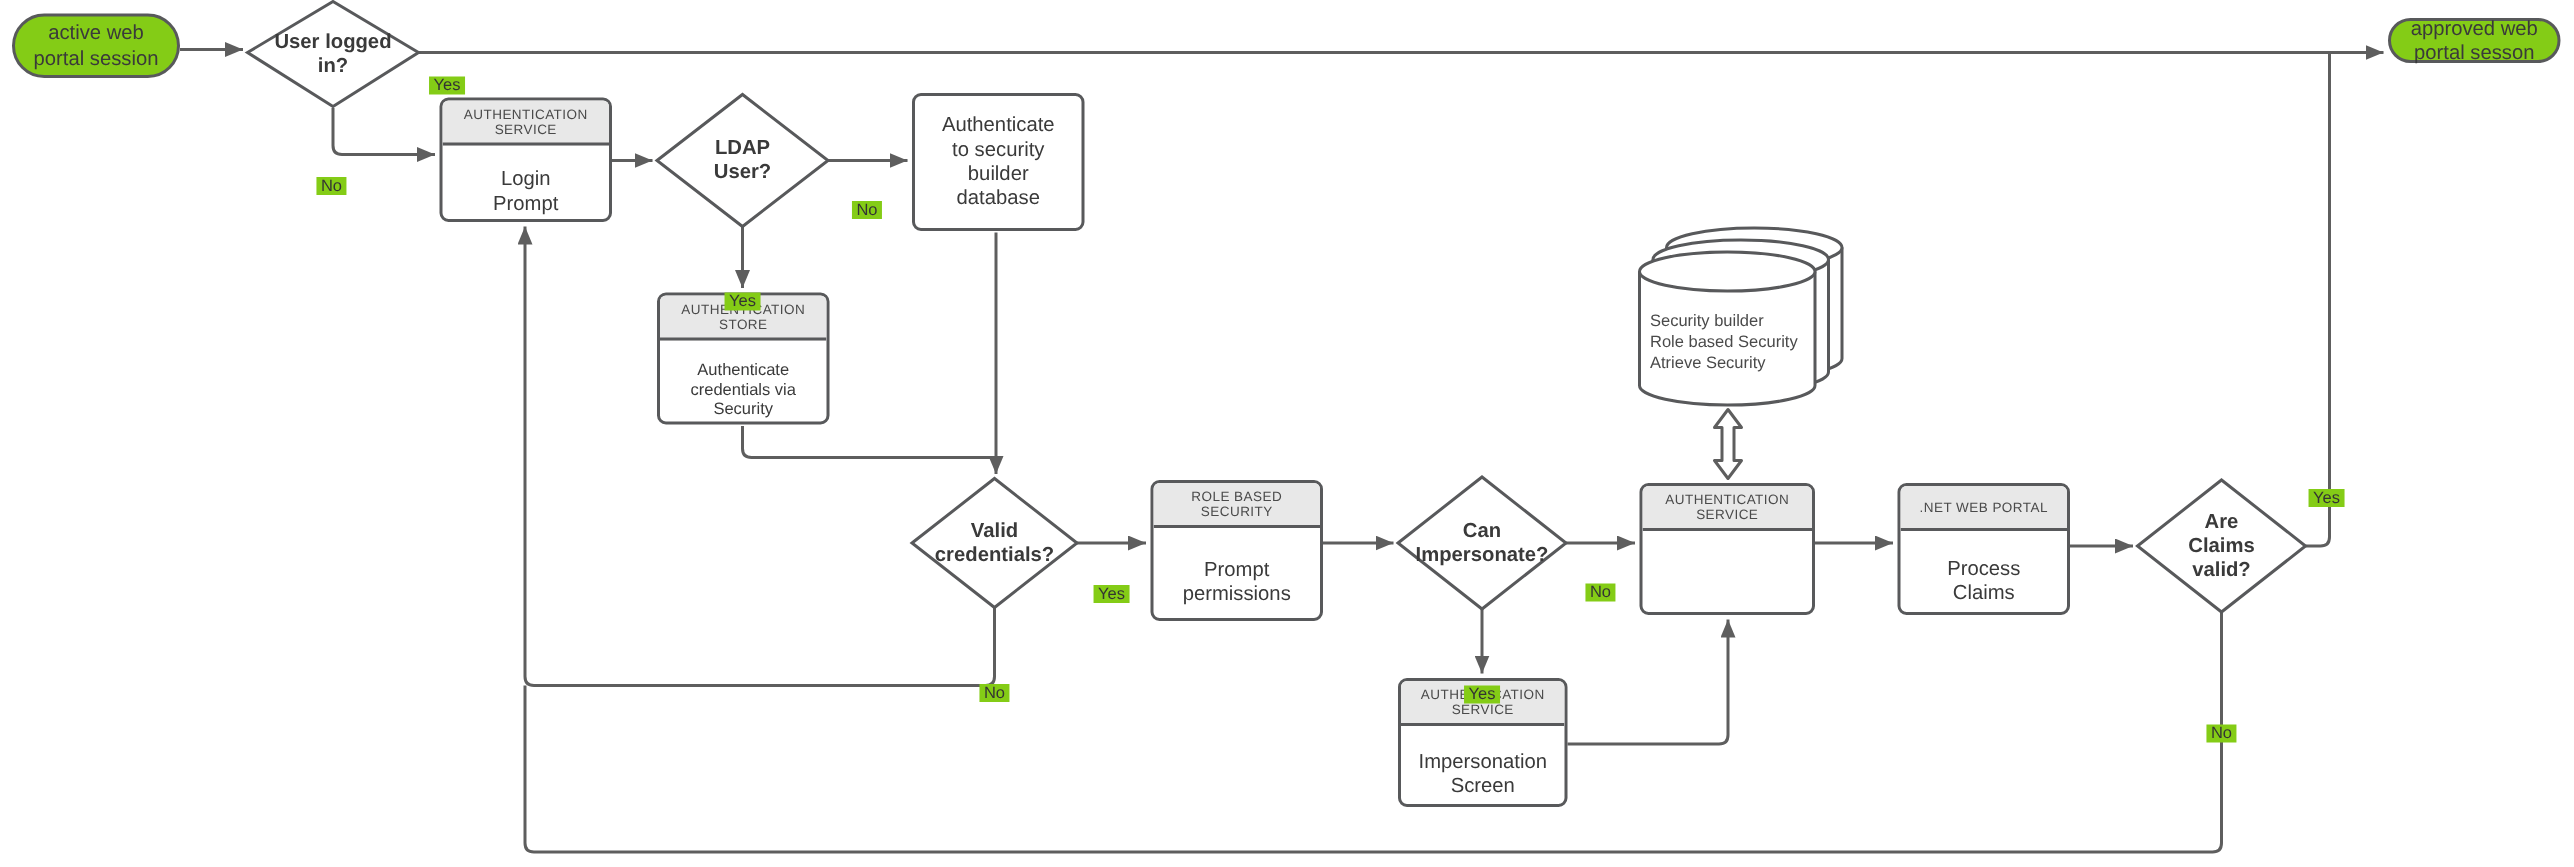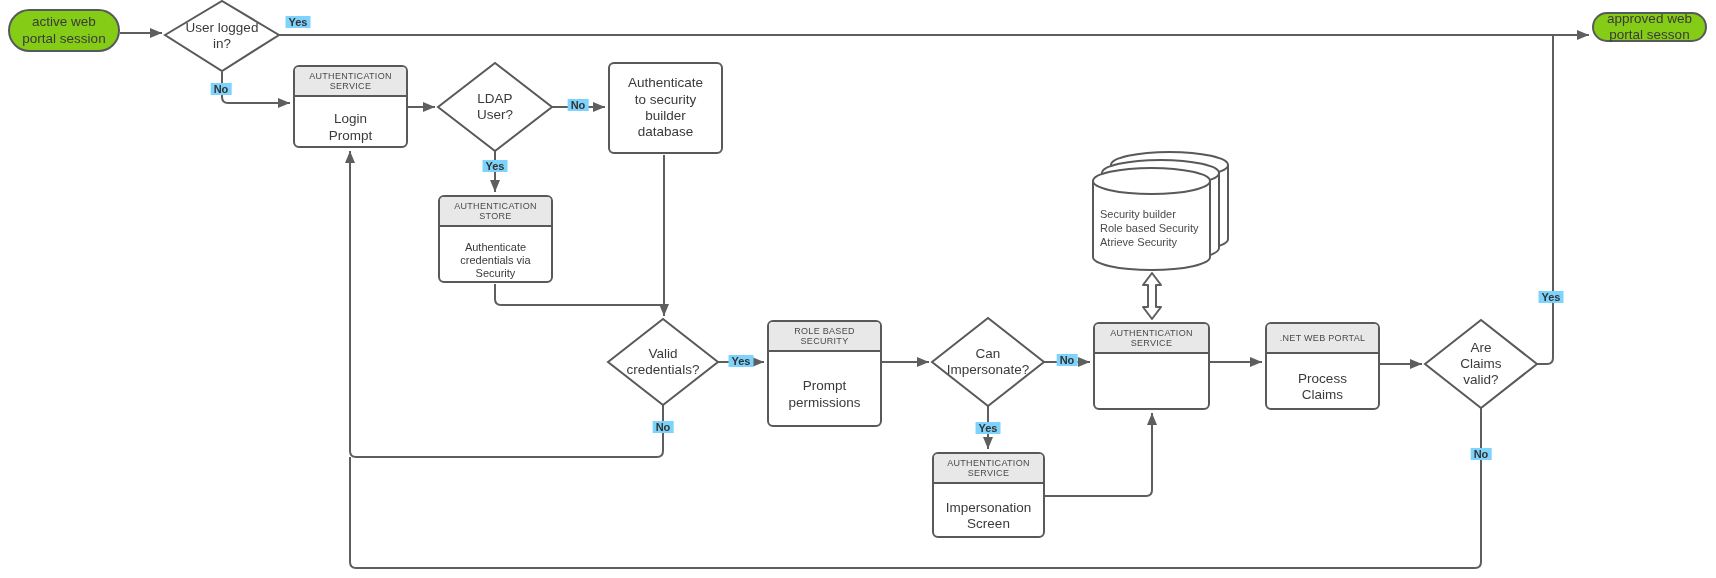--- a/index.html
+++ b/index.html
@@ -15,24 +15,24 @@
         font-size:9px;letter-spacing:.3px;color:#4a4a4a;padding:2px 4px;box-sizing:border-box;}
   .node .bdy{flex:1 1 auto;display:flex;align-items:center;justify-content:center;
         text-align:center;font-size:13.5px;line-height:1.22;padding:2px 20px;box-sizing:border-box;}
   .node .bdy.small{font-size:11px;line-height:1.18;}
 
   .terminal{position:absolute;box-sizing:border-box;border:2px solid #58595b;border-radius:22px;
         background:#84cc16;display:flex;align-items:center;justify-content:center;
         text-align:center;font-size:13.5px;line-height:1.2;}
 
   .diamond-label{position:absolute;transform:translate(-50%,-50%);width:112px;
-        text-align:center;font-size:13.5px;line-height:1.2;}
+        text-align:center;font-size:13.5px;line-height:1.2;font-weight:bold;}
 
-  .edge-label{position:absolute;transform:translate(-50%,-50%);background:#7dd3fc;
-        padding:0 3px;font-size:11px;font-weight:bold;color:#333;}
+  .edge-label{position:absolute;transform:translate(-50%,-50%);background:#84cc16;
+        padding:0 3px;font-size:11px;font-weight:normal;color:#333;margin-top:35px;}
 
   .cyl-label{position:absolute;font-size:11px;line-height:1.25;text-align:left;color:#4a4a4a;}
 </style>
 </head>
 <body>
 
 <div id="canvas">
 
   <svg id="wires" viewBox="0 0 1716 578" xmlns="http://www.w3.org/2000/svg">
     <defs>
@@ -112,21 +112,21 @@
 
   <div class="node" style="left:438px;top:195px;width:115px;height:88px;">
     <div class="hdr" data-bind="diagram.processes.auth_store.header">AUTHENTICATION
 STORE</div>
     <div class="bdy small" data-bind="diagram.processes.auth_store.body">Authenticate
 credentials via
 Security
 builder/LDAP</div>
   </div>
 
-  <div class="node" style="left:767px;top:320px;width:115px;height:107px;">
+  <div class="node" style="left:767px;top:320px;width:115px;height:94px;">
     <div class="hdr" data-bind="diagram.processes.fetch_permissions.header">ROLE BASED
 SECURITY</div>
     <div class="bdy" data-bind="diagram.processes.fetch_permissions.body">Prompt
 permissions</div>
   </div>
 
   <div class="node" style="left:1093px;top:322px;width:117px;height:88px;">
     <div class="hdr" data-bind="diagram.processes.fetch_security_claims.header">AUTHENTICATION
 SERVICE</div>
   </div>

